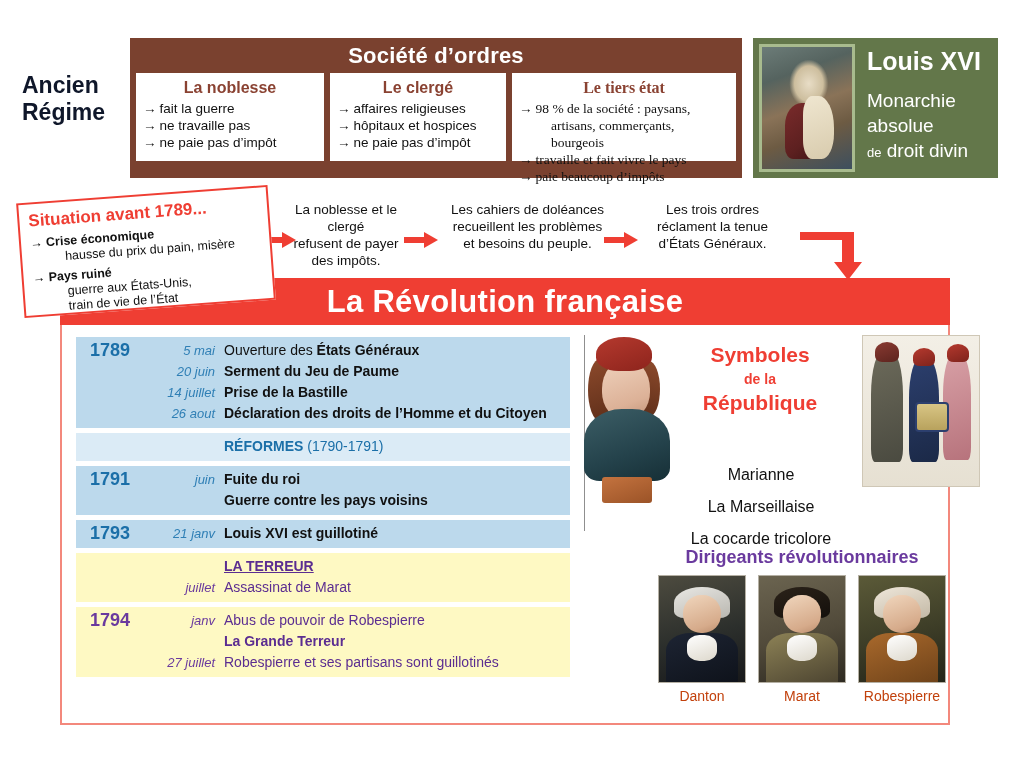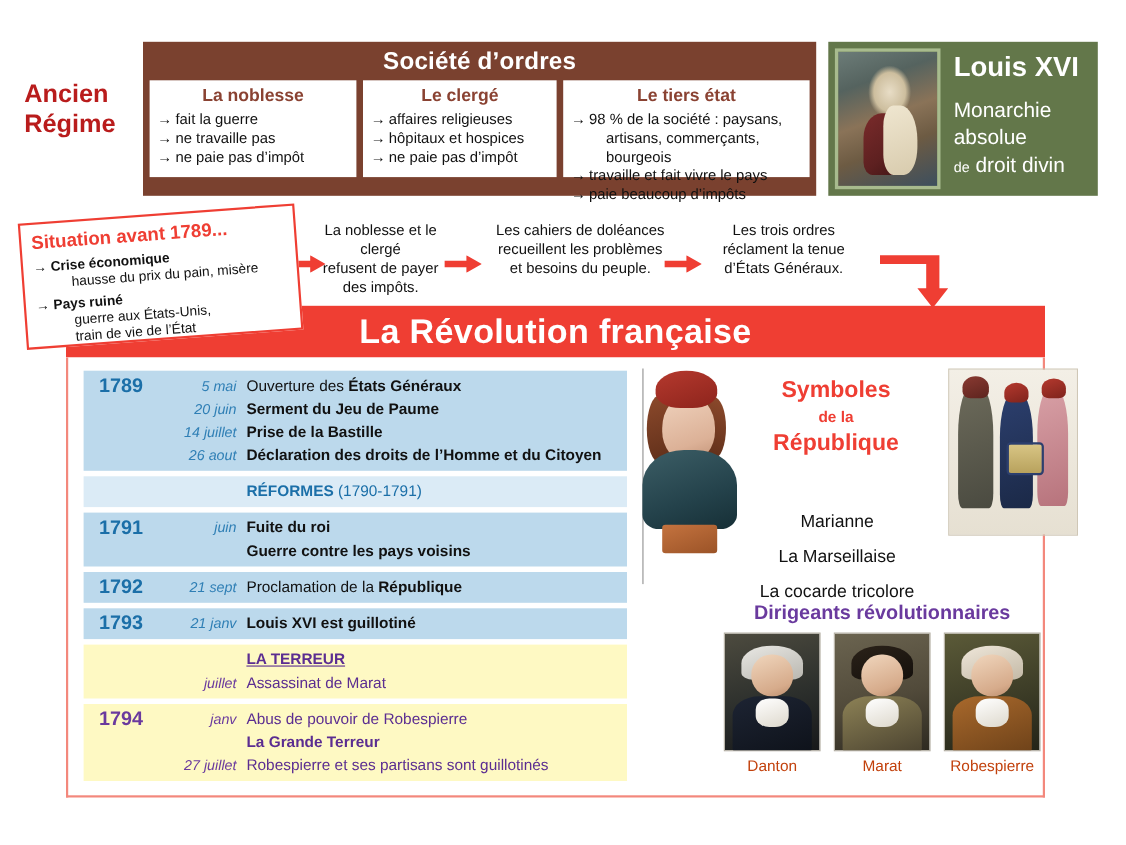--- a/index.html
+++ b/index.html
@@ -6,40 +6,40 @@
   body{
     width:1024px;height:768px;background:#ffffff;position:relative;overflow:hidden;
     font-family:"Liberation Sans", sans-serif;
     -webkit-font-smoothing:antialiased;
   }
   .abs{position:absolute;}
 
   
   #ancien-regime-label{
     left:22px; top:72px; width:108px;
-    color:#b91c1c; font-weight:bold; font-size:23px; line-height:27px;
+    color:#0f172a; font-weight:bold; font-size:23px; line-height:27px;
   }
   #societe-ordres-box{
     left:130px; top:38px; width:612px; height:140px;
     background:#7a412f;
     box-sizing:border-box;
     padding:4px 6px 6px 6px;
   }
   #societe-ordres-title{
     color:#ffffff;font-weight:bold;font-size:22px;text-align:center;
     line-height:28px;letter-spacing:.2px;
   }
   #ordres-row{display:flex;gap:6px;margin-top:3px;height:88px;}
   .ordre-card{
     background:#ffffff;box-sizing:border-box;padding:6px 7px 4px 7px;
     display:flex;flex-direction:column;
   }
   .ordre-card.c1{width:188px;}
   .ordre-card.c2{width:176px;}
-  .ordre-card.c3{width:auto;flex:1;}
+  .ordre-card.c3{width:auto;flex:1;font-family:Liberation Serif, serif;}
   .ordre-title{
     color:#8a4232;font-weight:bold;font-size:16px;text-align:center;margin-bottom:3px;
   }
   .ordre-list{list-style:none;margin:0;padding:0;}
   .ordre-list li{
     font-size:13.5px;color:#111;line-height:17px;
     padding-left:16px;text-indent:-16px;
   }
   .ordre-list li .arr{margin-right:3px;}
   .ordre-list li .cont{display:block;padding-left:16px;text-indent:0;}
@@ -388,29 +388,20 @@
           <div class="tl-date">juin</div>
           <div class="tl-ev"><b>Fuite du roi</b></div>
         </div>
         <div class="tl-row">
           <div class="tl-date"></div>
           <div class="tl-ev"><b>Guerre contre les pays voisins</b></div>
         </div>
       </div>
     </div>
 
-    <div class="tl-block blue">
-      <div class="tl-year">1792</div>
-      <div class="tl-rows">
-        <div class="tl-row">
-          <div class="tl-date">21 sept</div>
-          <div class="tl-ev"><span>Proclamation de la </span><b>République</b></div>
-        </div>
-      </div>
-    </div>
 
     <div class="tl-block blue">
       <div class="tl-year">1793</div>
       <div class="tl-rows">
         <div class="tl-row">
           <div class="tl-date">21 janv</div>
           <div class="tl-ev"><b>Louis XVI est guillotiné</b></div>
         </div>
       </div>
     </div>

